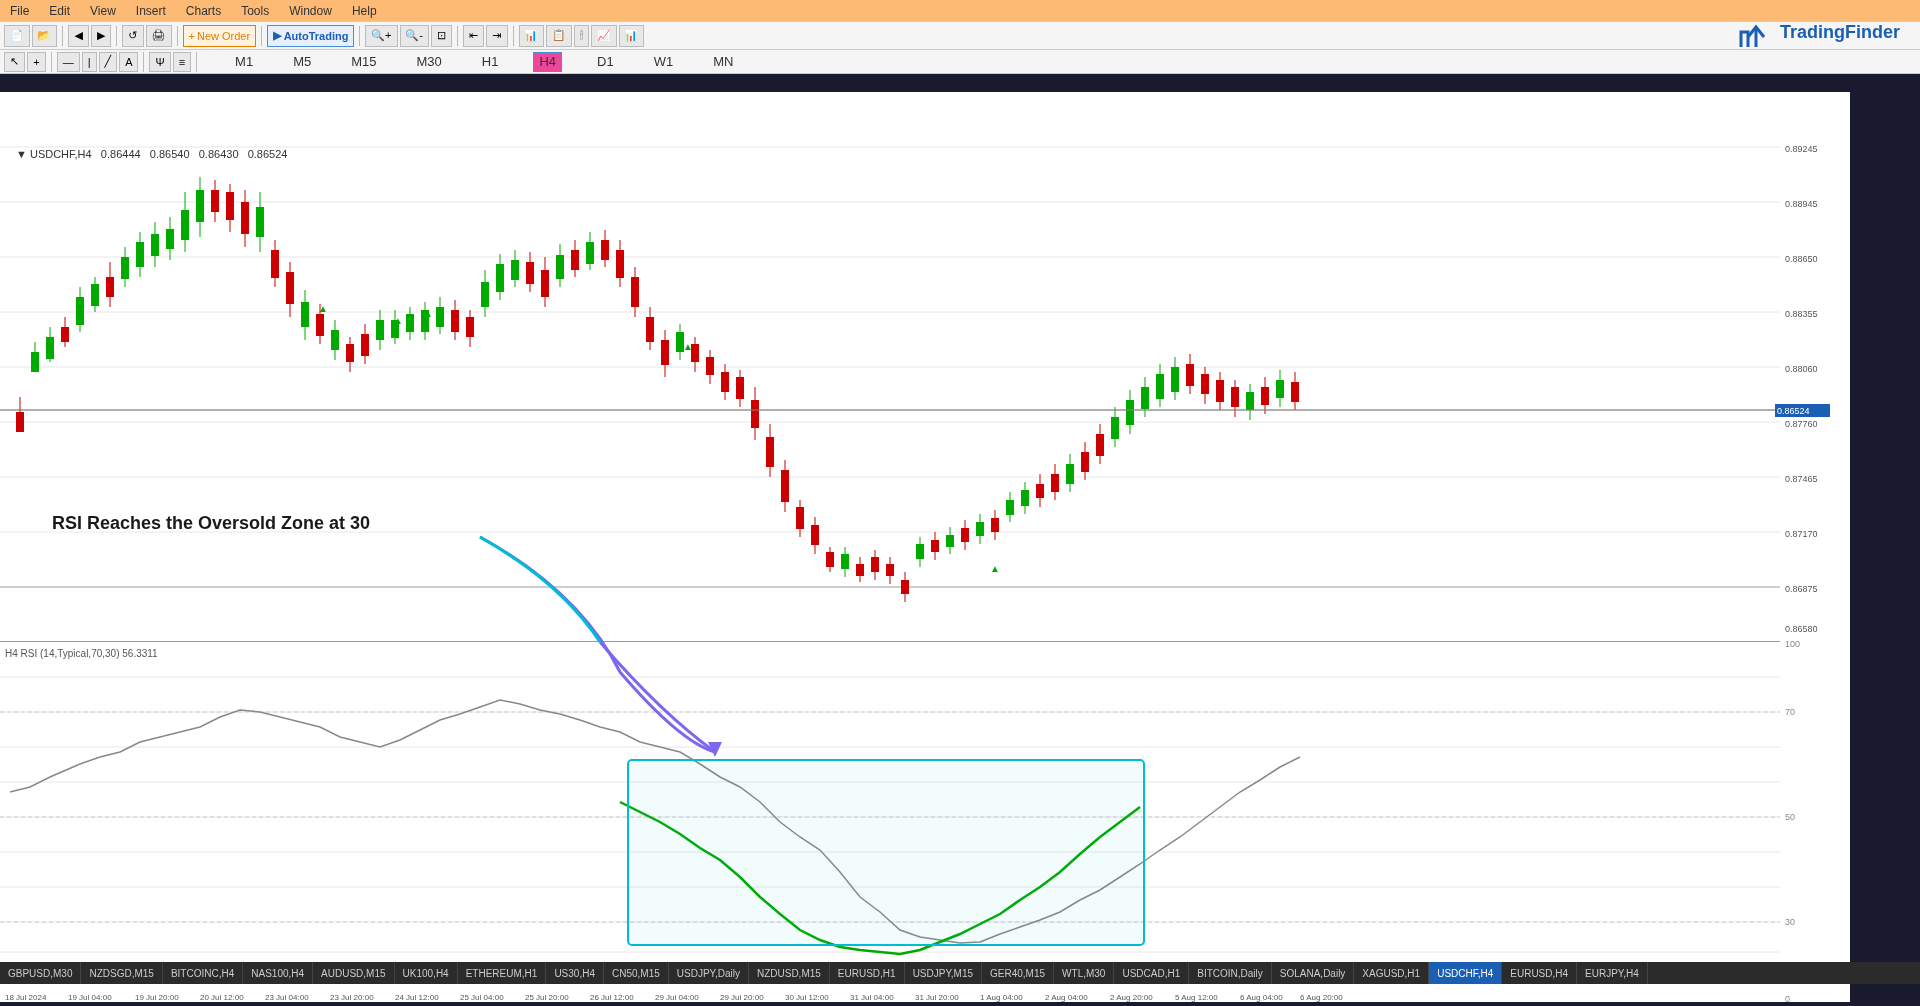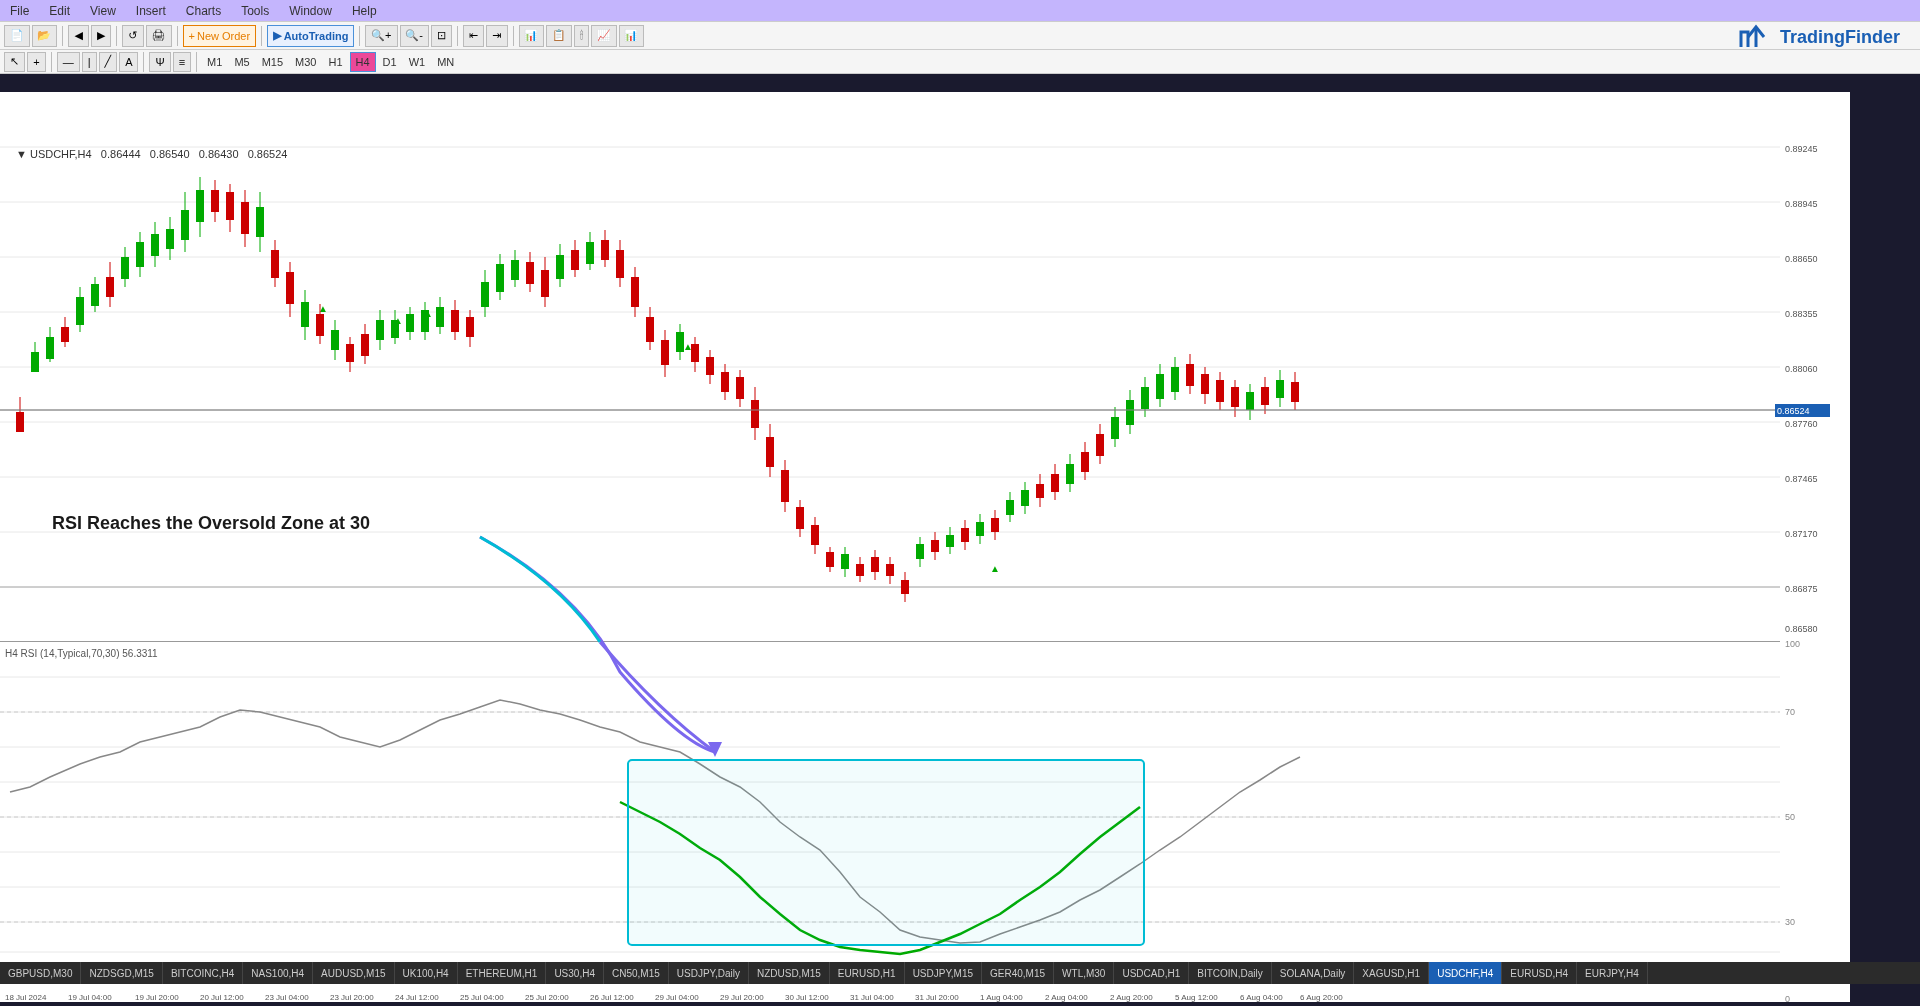--- a/index.html
+++ b/index.html
@@ -1,20 +1,20 @@
 <!DOCTYPE html>
 <html><head>
   <meta charset="utf-8">
   <style>
     * { margin: 0; padding: 0; box-sizing: border-box; }
     body { width: 1920px; height: 1006px; overflow: hidden; background: #1a1a2e; font-family: 'Segoe UI', Arial, sans-serif; }
 
     
     #menu-bar {
-      width: 100%; height: 22px; background: #c4b5fd; display: flex; align-items: center;
+      width: 100%; height: 22px; background: #fdba74; display: flex; align-items: center;
       border-bottom: 1px solid #ccc; font-size: 12px; color: #333;
     }
     #menu-bar span { padding: 0 10px; cursor: pointer; }
 
     
     #toolbar {
       width: 100%; height: 28px; background: #f5f5f5; display: flex; align-items: center;
       border-bottom: 1px solid #ccc; padding: 0 4px; gap: 2px;
     }
     .toolbar-btn {
@@ -33,39 +33,39 @@
     
     #drawing-toolbar {
       width: 100%; height: 24px; background: #f5f5f5; display: flex; align-items: center;
       border-bottom: 1px solid #ccc; padding: 0 4px; gap: 2px; font-size: 11px;
     }
     .draw-btn {
       height: 20px; padding: 0 5px; background: #e8e8e8; border: 1px solid #bbb;
       cursor: pointer; font-size: 11px; display: flex; align-items: center;
     }
     .timeframe-btn {
-      height: 20px; padding: 0 5px; cursor: pointer; font-size: 11px;
-      display: flex; align-items: center; color: #333;
+      height: 20px; padding: 0 5px; cursor: pointer; font-size: 13px;
+      display: flex; align-items: center; color: #333; margin-left: 28px;
     }
     .timeframe-btn.active { background: #ec4899; border: 1px solid #4a90d9; }
 
     
     #ticker-bar {
       width: 100%; height: 22px; background: #2b2b2b; display: flex; align-items: center;
       overflow: hidden; font-size: 10px; color: #ccc;
     }
     .ticker-item {
       padding: 0 8px; border-right: 1px solid #444; white-space: nowrap; cursor: pointer;
       height: 100%; display: flex; align-items: center;
     }
     .ticker-item.active { background: #1a5fb4; color: #fff; }
 
     
     #logo {
-      position: absolute; top: 22px; right: 10px; display: flex; align-items: center;
+      position: absolute; top: 22px; right: 10px; display: flex; align-items: flex-start;
       gap: 4px; z-index: 100;
     }
     #logo-text { font-size: 18px; font-weight: bold; color: #1a5fb4; }
     #logo-icon { width: 30px; height: 30px; }
 
     
     #symbol-info {
       position: absolute; top: 74px; left: 16px; font-size: 11px; color: #333; z-index: 10;
     }
   </style>

